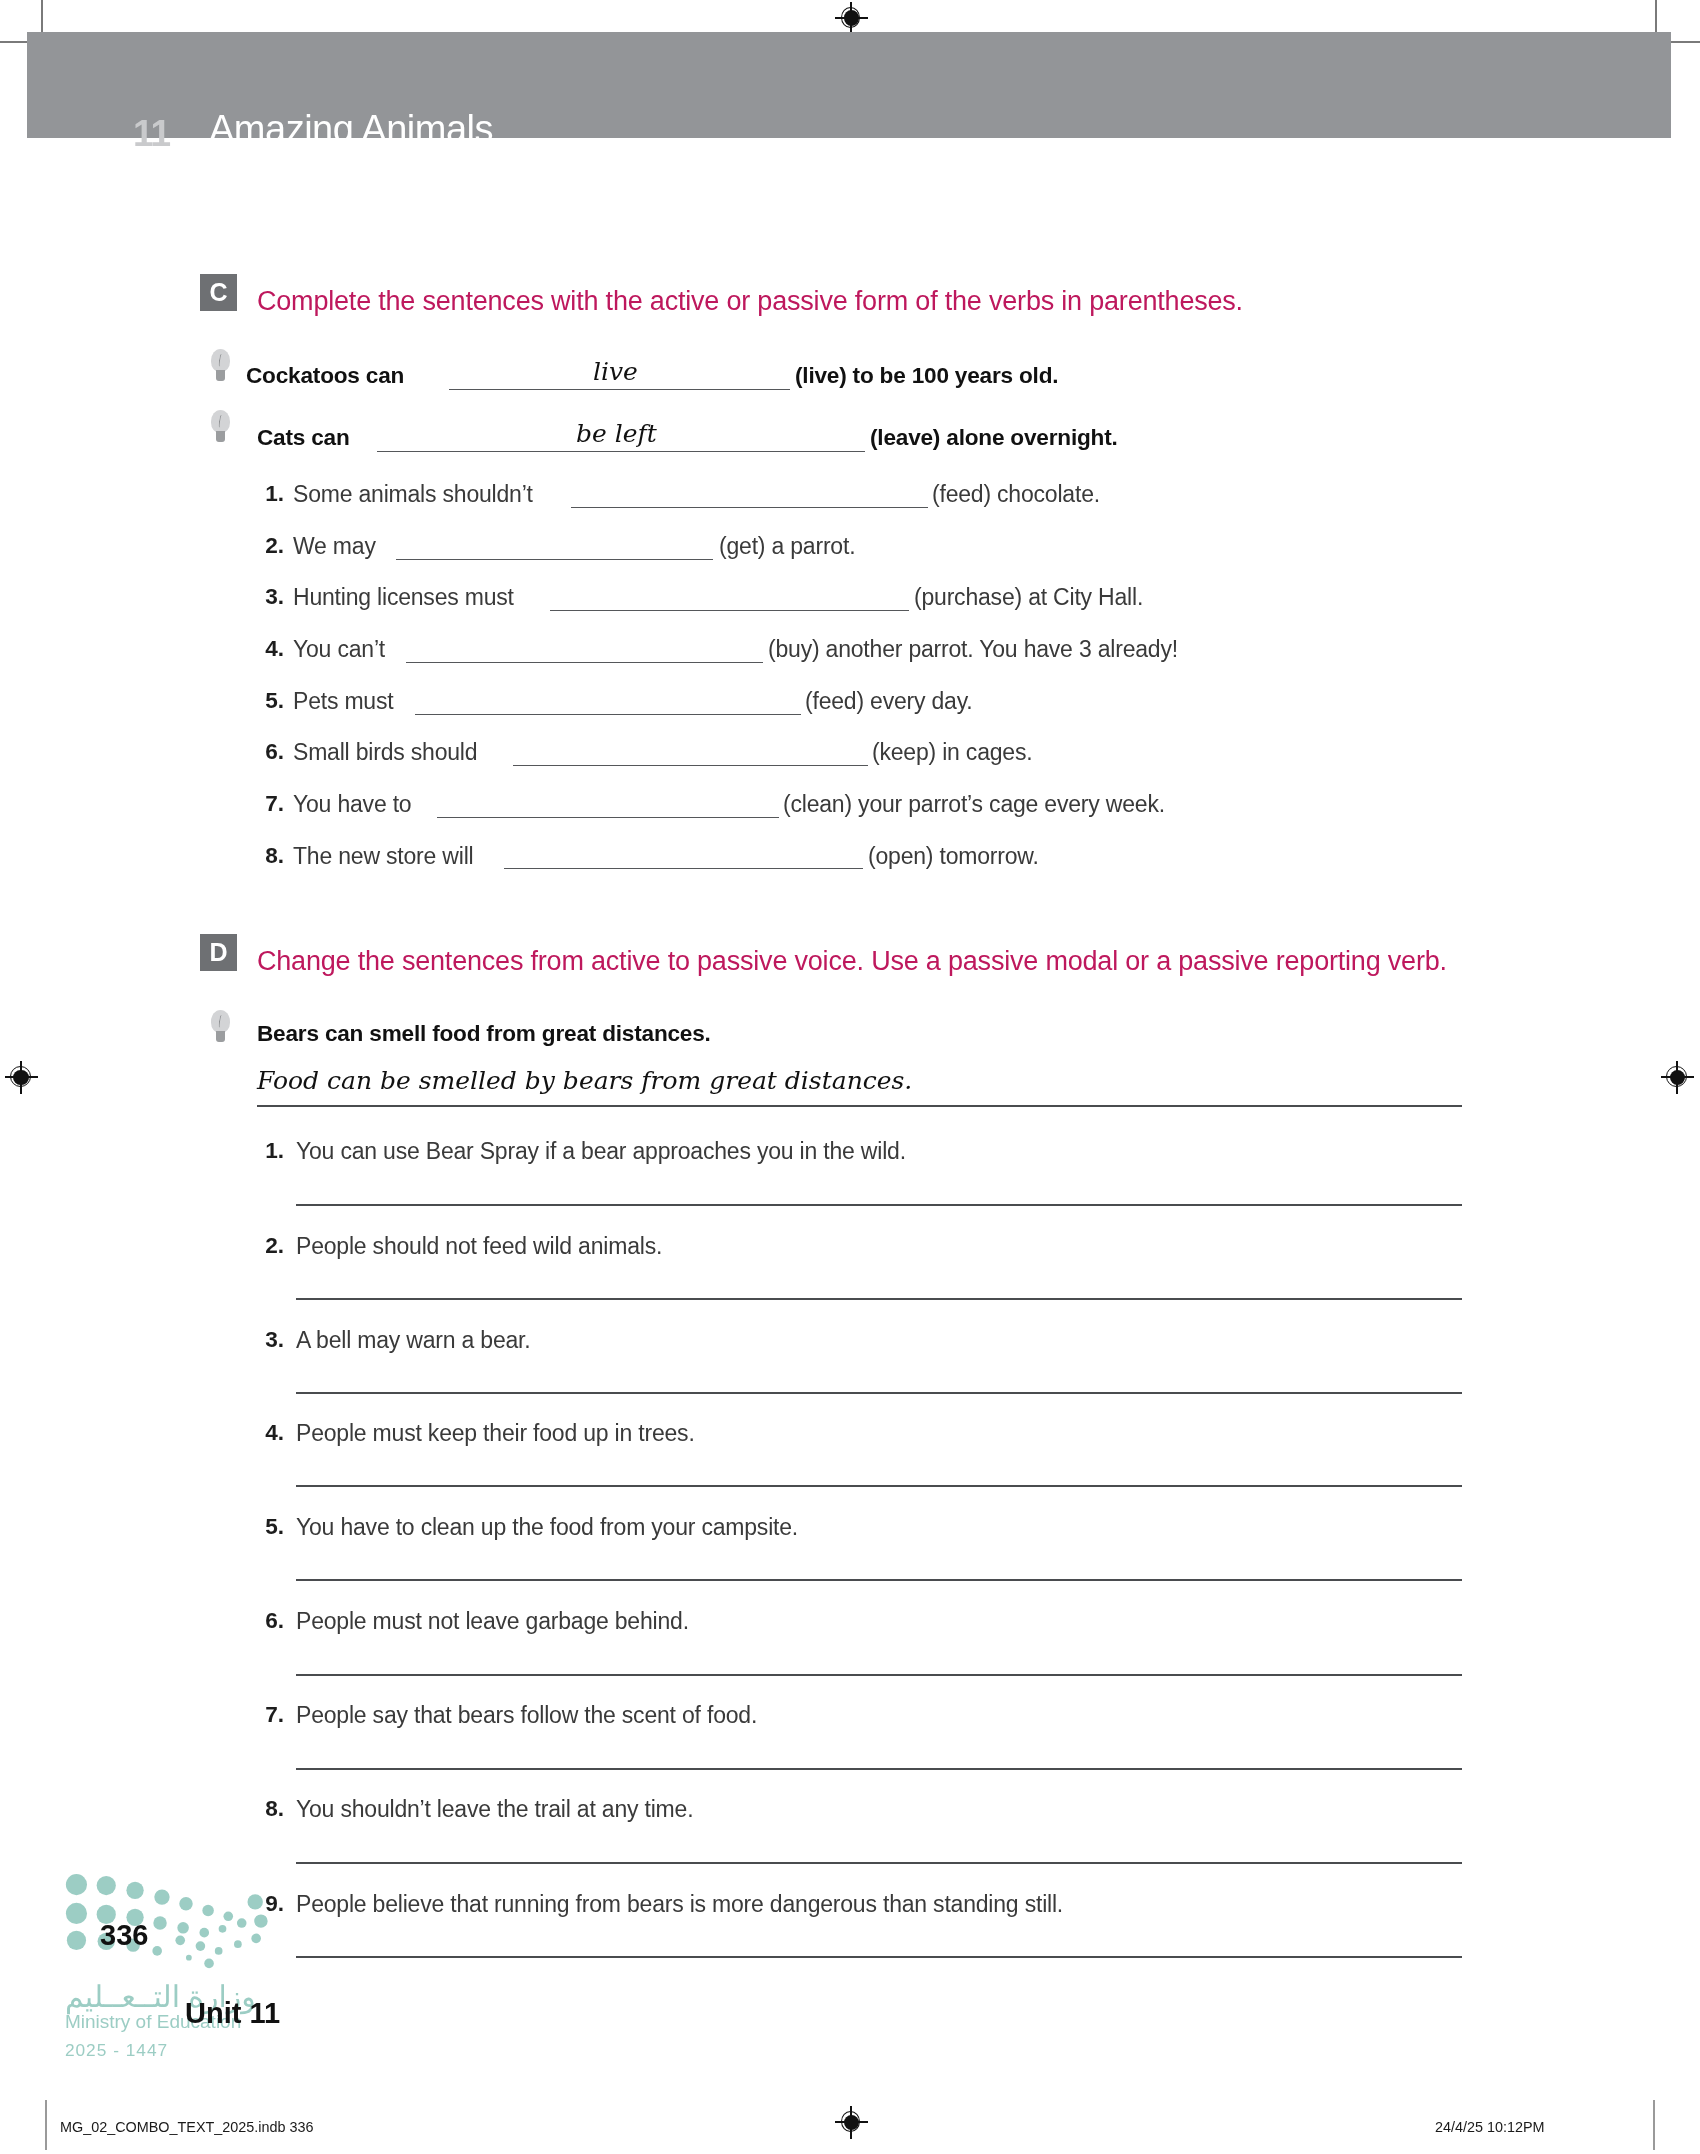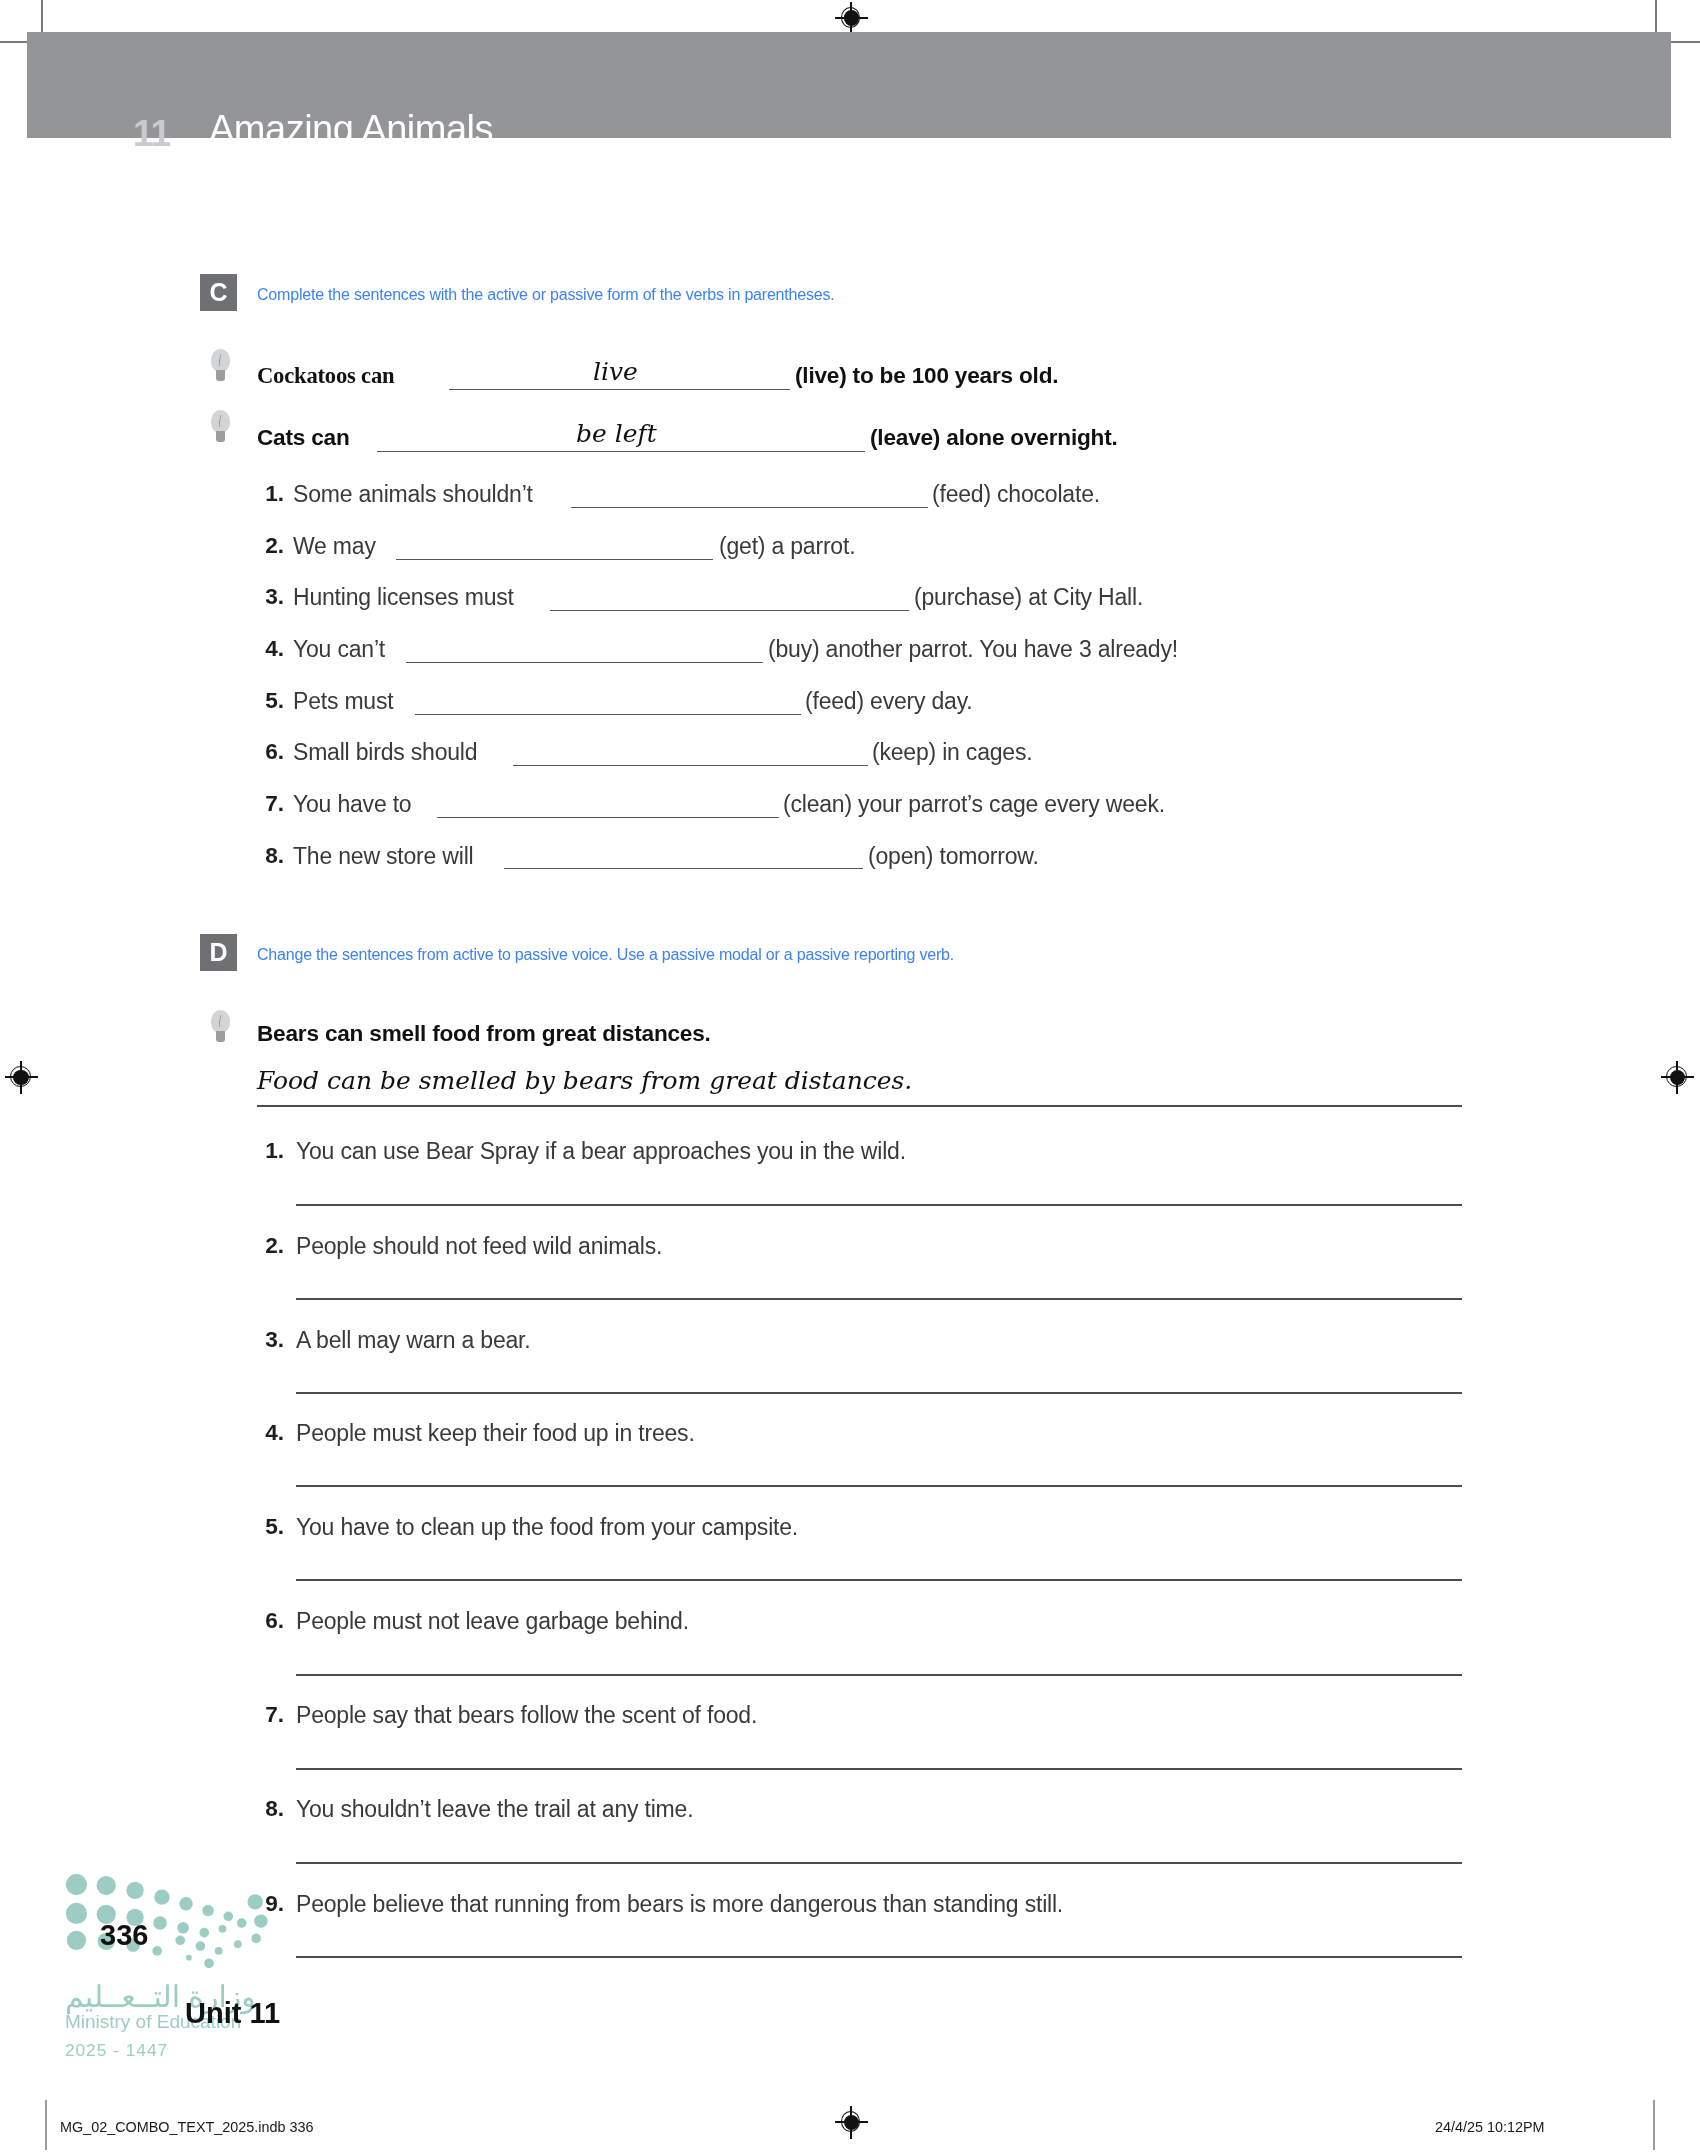--- a/index.html
+++ b/index.html
@@ -95,22 +95,22 @@
     height: 37px;
     background: #6e7073;
     color: #ffffff;
     font-size: 25px;
     font-weight: bold;
     text-align: center;
     line-height: 37px;
   }
   .instruction {
     position: absolute;
-    font-size: 16px;
-    color: #3b82f6;
+    font-size: 27px;
+    color: #be185d;
     letter-spacing: -0.2px;
     white-space: nowrap;
   }
 
   
   .bulb {
     position: absolute;
     width: 21px;
     height: 38px;
   }
@@ -304,21 +304,21 @@
   <div id="header-title">Amazing Animals</div>
 
   <div class="exercise-badge" style="left:200px; top:274px;">C</div>
   <div class="instruction" style="left:257px; top:286px;">Complete the sentences with the active or passive form of the verbs in parentheses.</div>
 
   <div class="bulb" style="left:210px; top:349px;">
     <div class="glass"></div>
       <div class="filament"></div>
       <div class="base"></div>
   </div>
-  <div class="example-line" style="left:257px; top:363px;font-family:Liberation Serif, serif;">Cockatoos can</div>
+  <div class="example-line" style="left:246px; top:363px;">Cockatoos can</div>
   <div class="blank-rule" style="left:449px; top:389px; width:341px;"></div>
   <div class="handwriting" style="left:593px; top:357px;">live</div>
   <div class="example-line" style="left:795px; top:363px;">(live) to be 100 years old.</div>
 
   <div class="bulb" style="left:210px; top:410px;">
     <div class="glass"></div>
       <div class="filament"></div>
       <div class="base"></div>
   </div>
   <div class="example-line" style="left:257px; top:425px;">Cats can</div>

